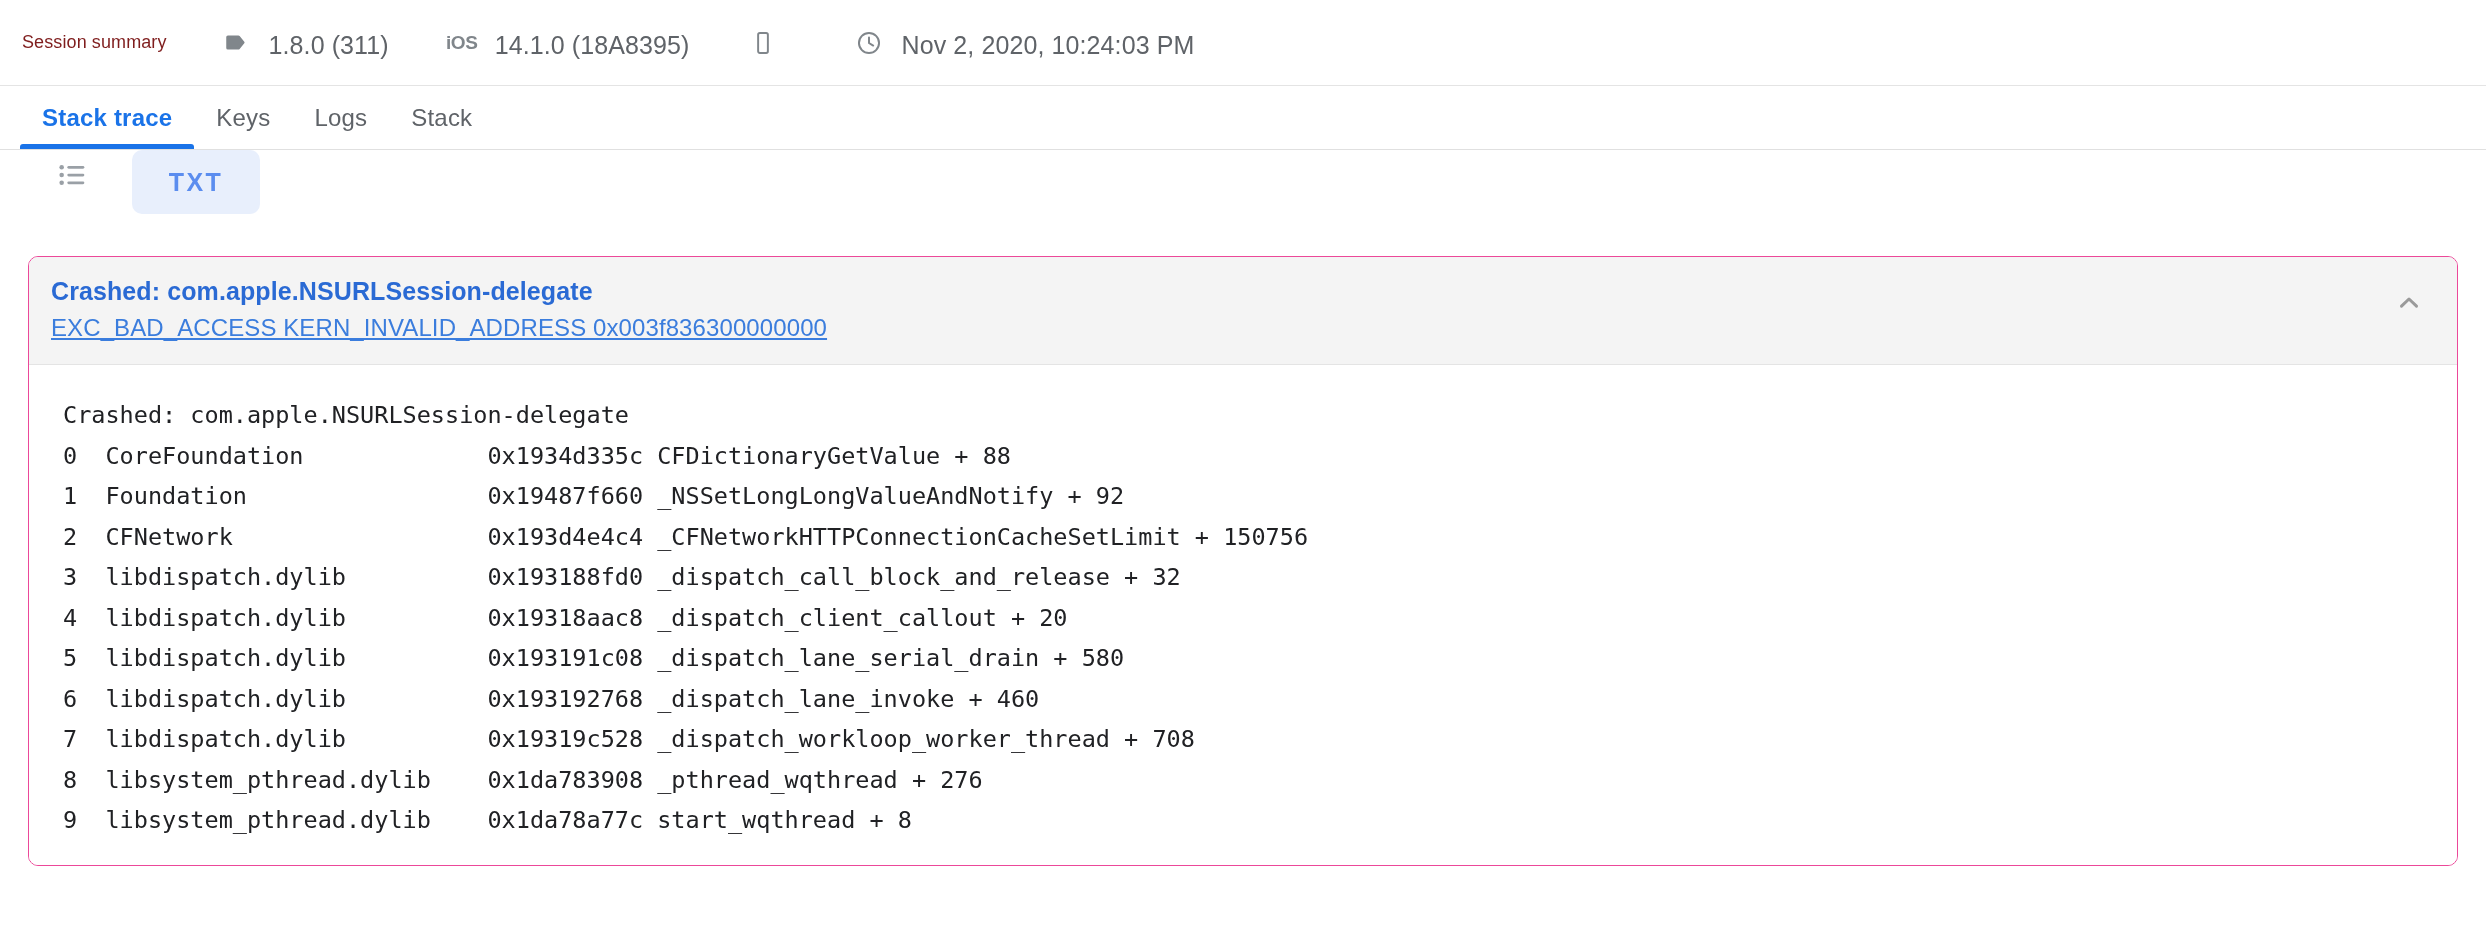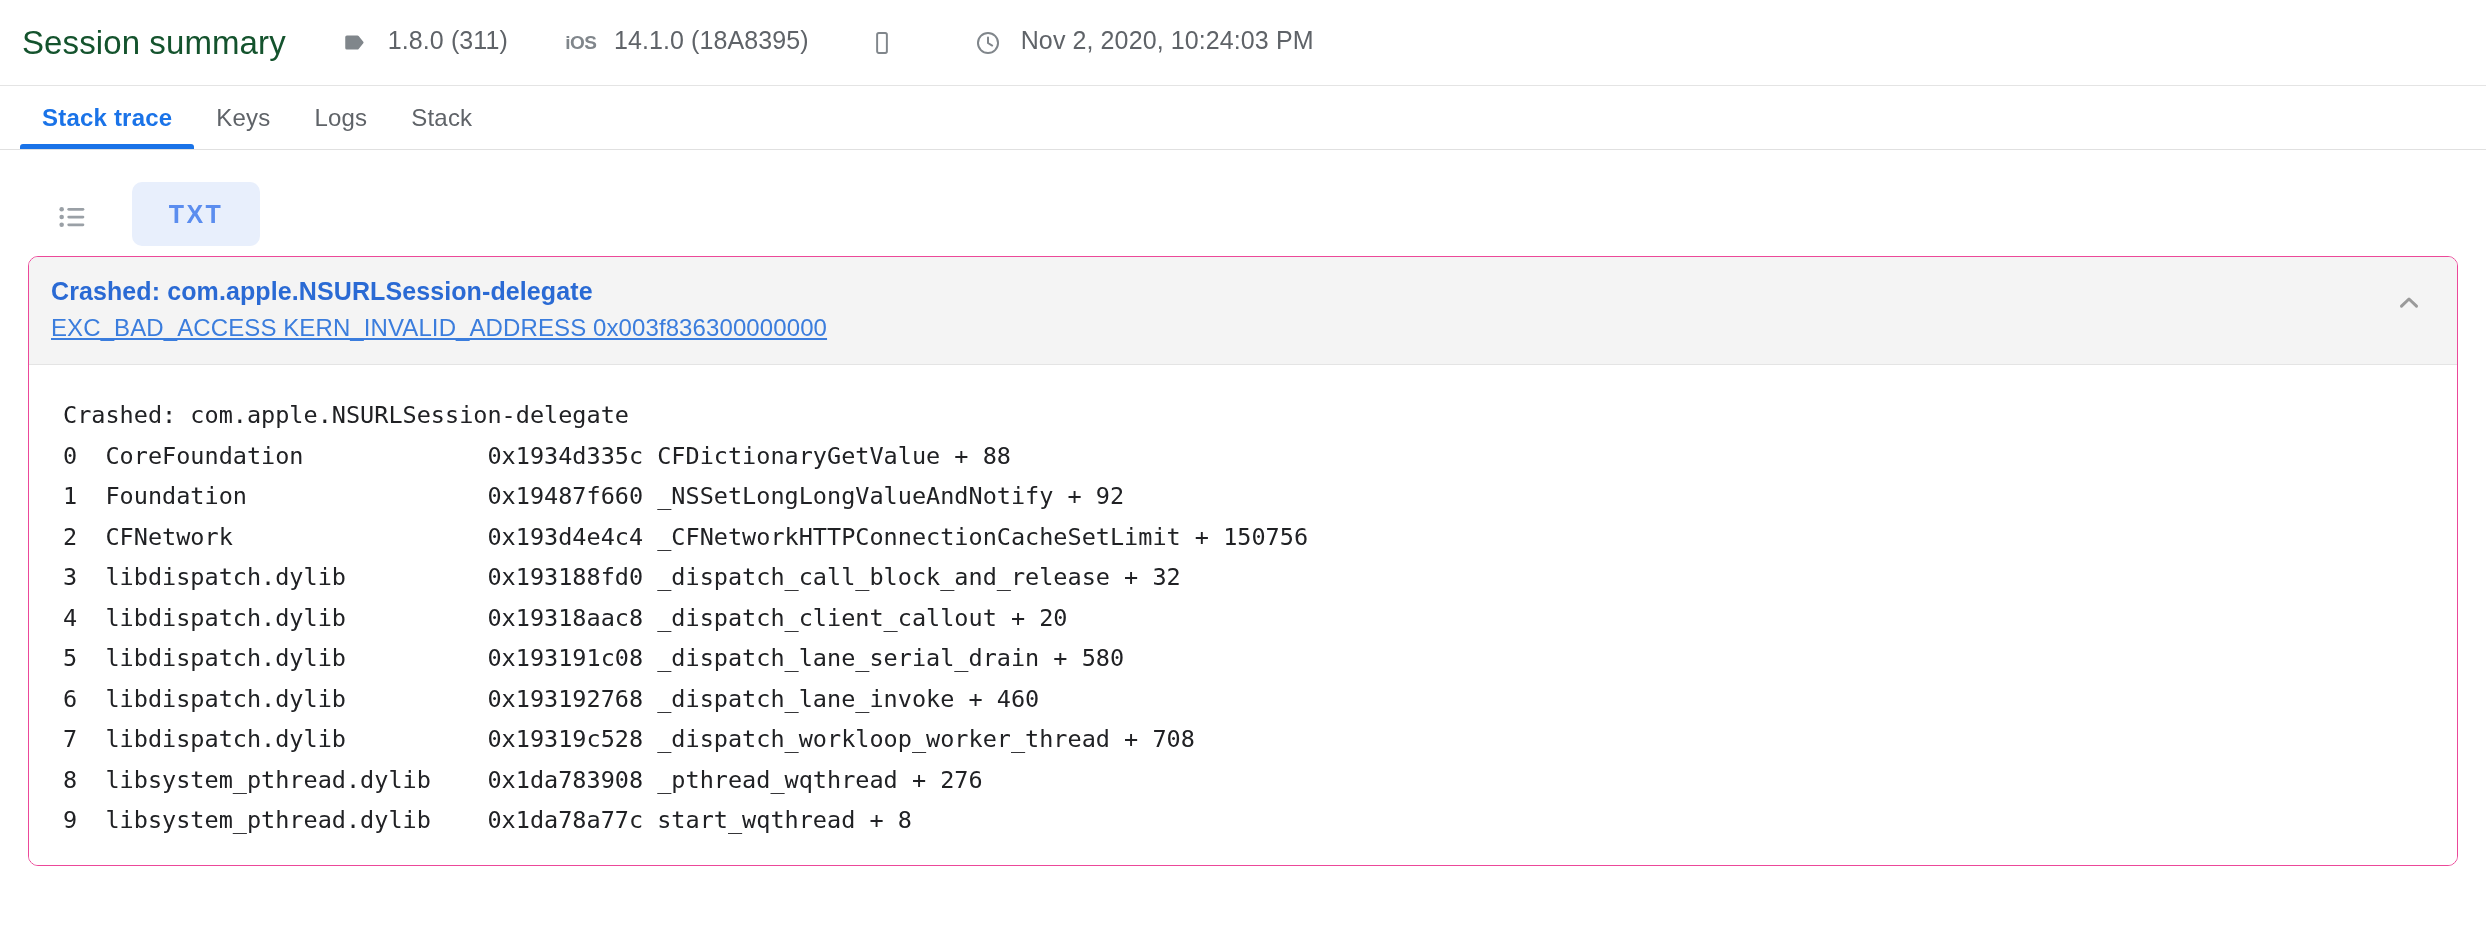--- a/index.html
+++ b/index.html
@@ -14,29 +14,29 @@
 
   
   .summary-bar {
     height: 86px;
     display: flex;
     align-items: center;
     padding-left: 22px;
     border-bottom: 1px solid #e4e4e4;
   }
   .summary-title {
-    font-size: 33px;
-    color: #14532d;
+    font-size: 18px;
+    color: #7f1d1d;
     letter-spacing: .1px;
     margin-right: 52px;
     white-space: nowrap;
   }
   .summary-item {
     display: flex;
-    align-items: flex-start;
+    align-items: flex-end;
     margin-right: 56px;
     white-space: nowrap;
   }
   .summary-item .sico {
     width: 34px;
     height: 34px;
     display: flex;
     align-items: center;
     justify-content: center;
     color: #80868b;
@@ -83,21 +83,21 @@
     left: 0; right: 0; bottom: 0;
     height: 5px;
     background: #1a73e8;
     border-radius: 3px 3px 0 0;
   }
 
   
   .viewbar {
     height: 96px;
     display: flex;
-    align-items: flex-end;
+    align-items: flex-start;
     padding-left: 46px;
     gap: 32px;
   }
   .list-icon-btn {
     width: 54px; height: 54px;
     display: flex; align-items: center; justify-content: center;
     cursor: pointer;
     border-radius: 50%;
   }
   .txt-btn {

